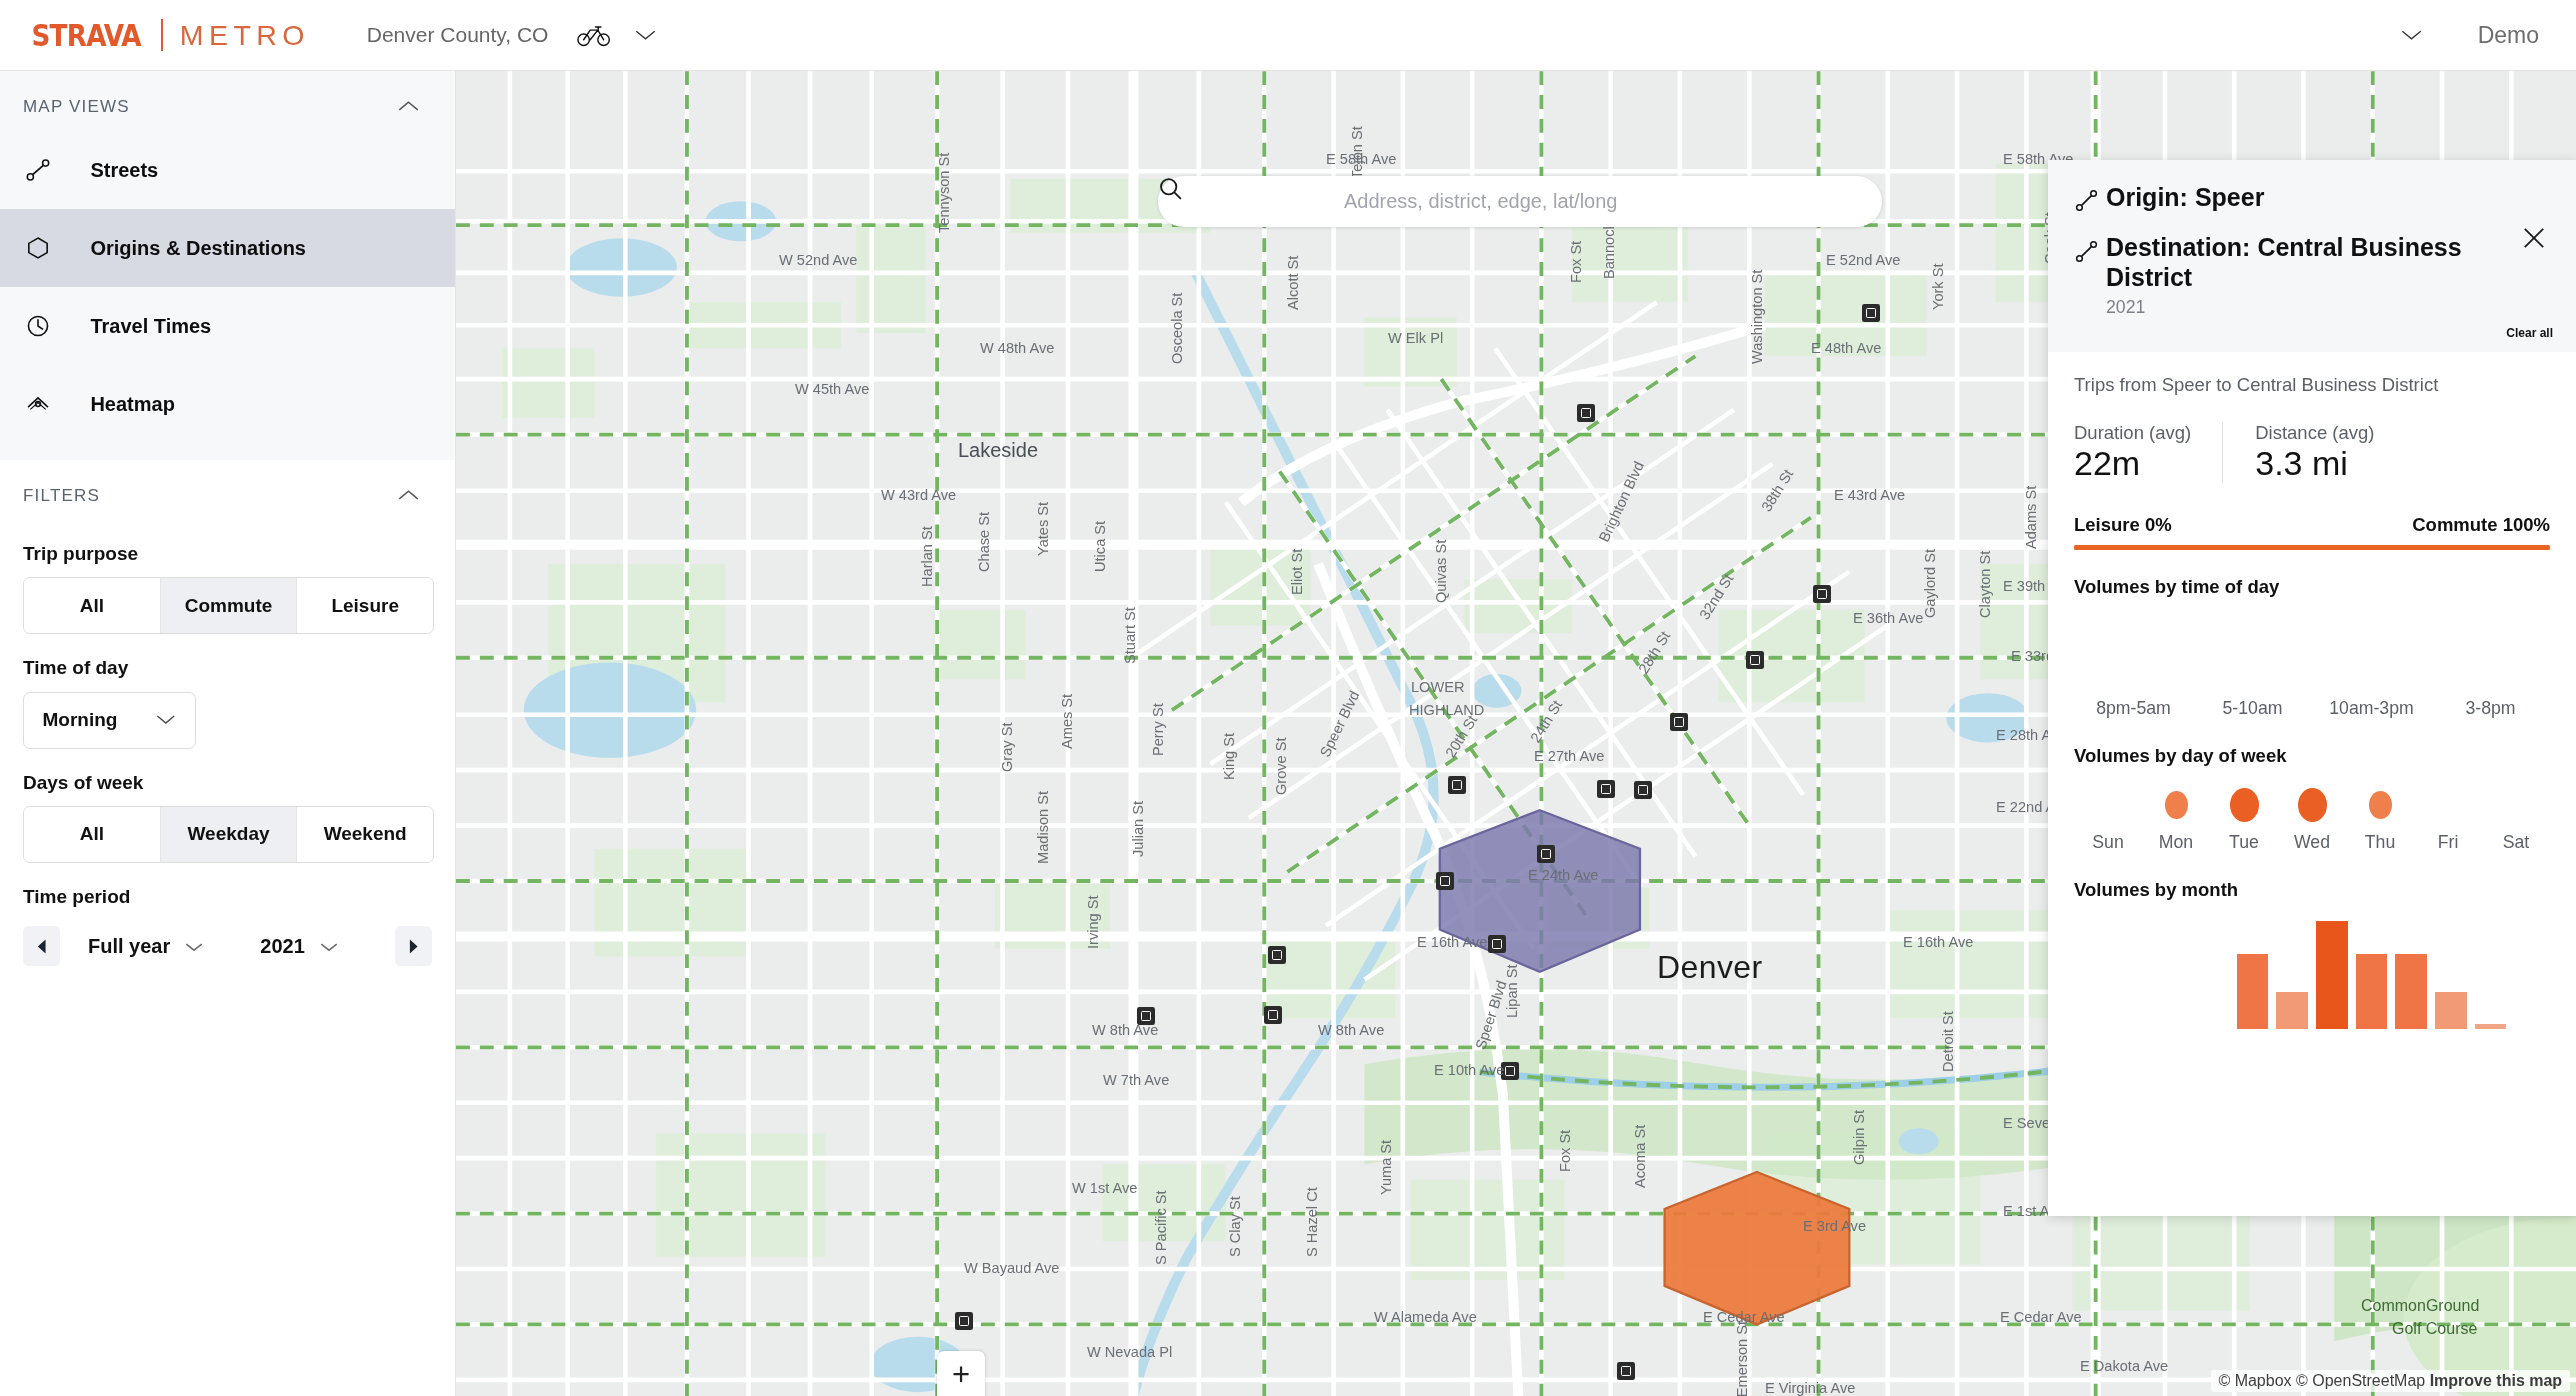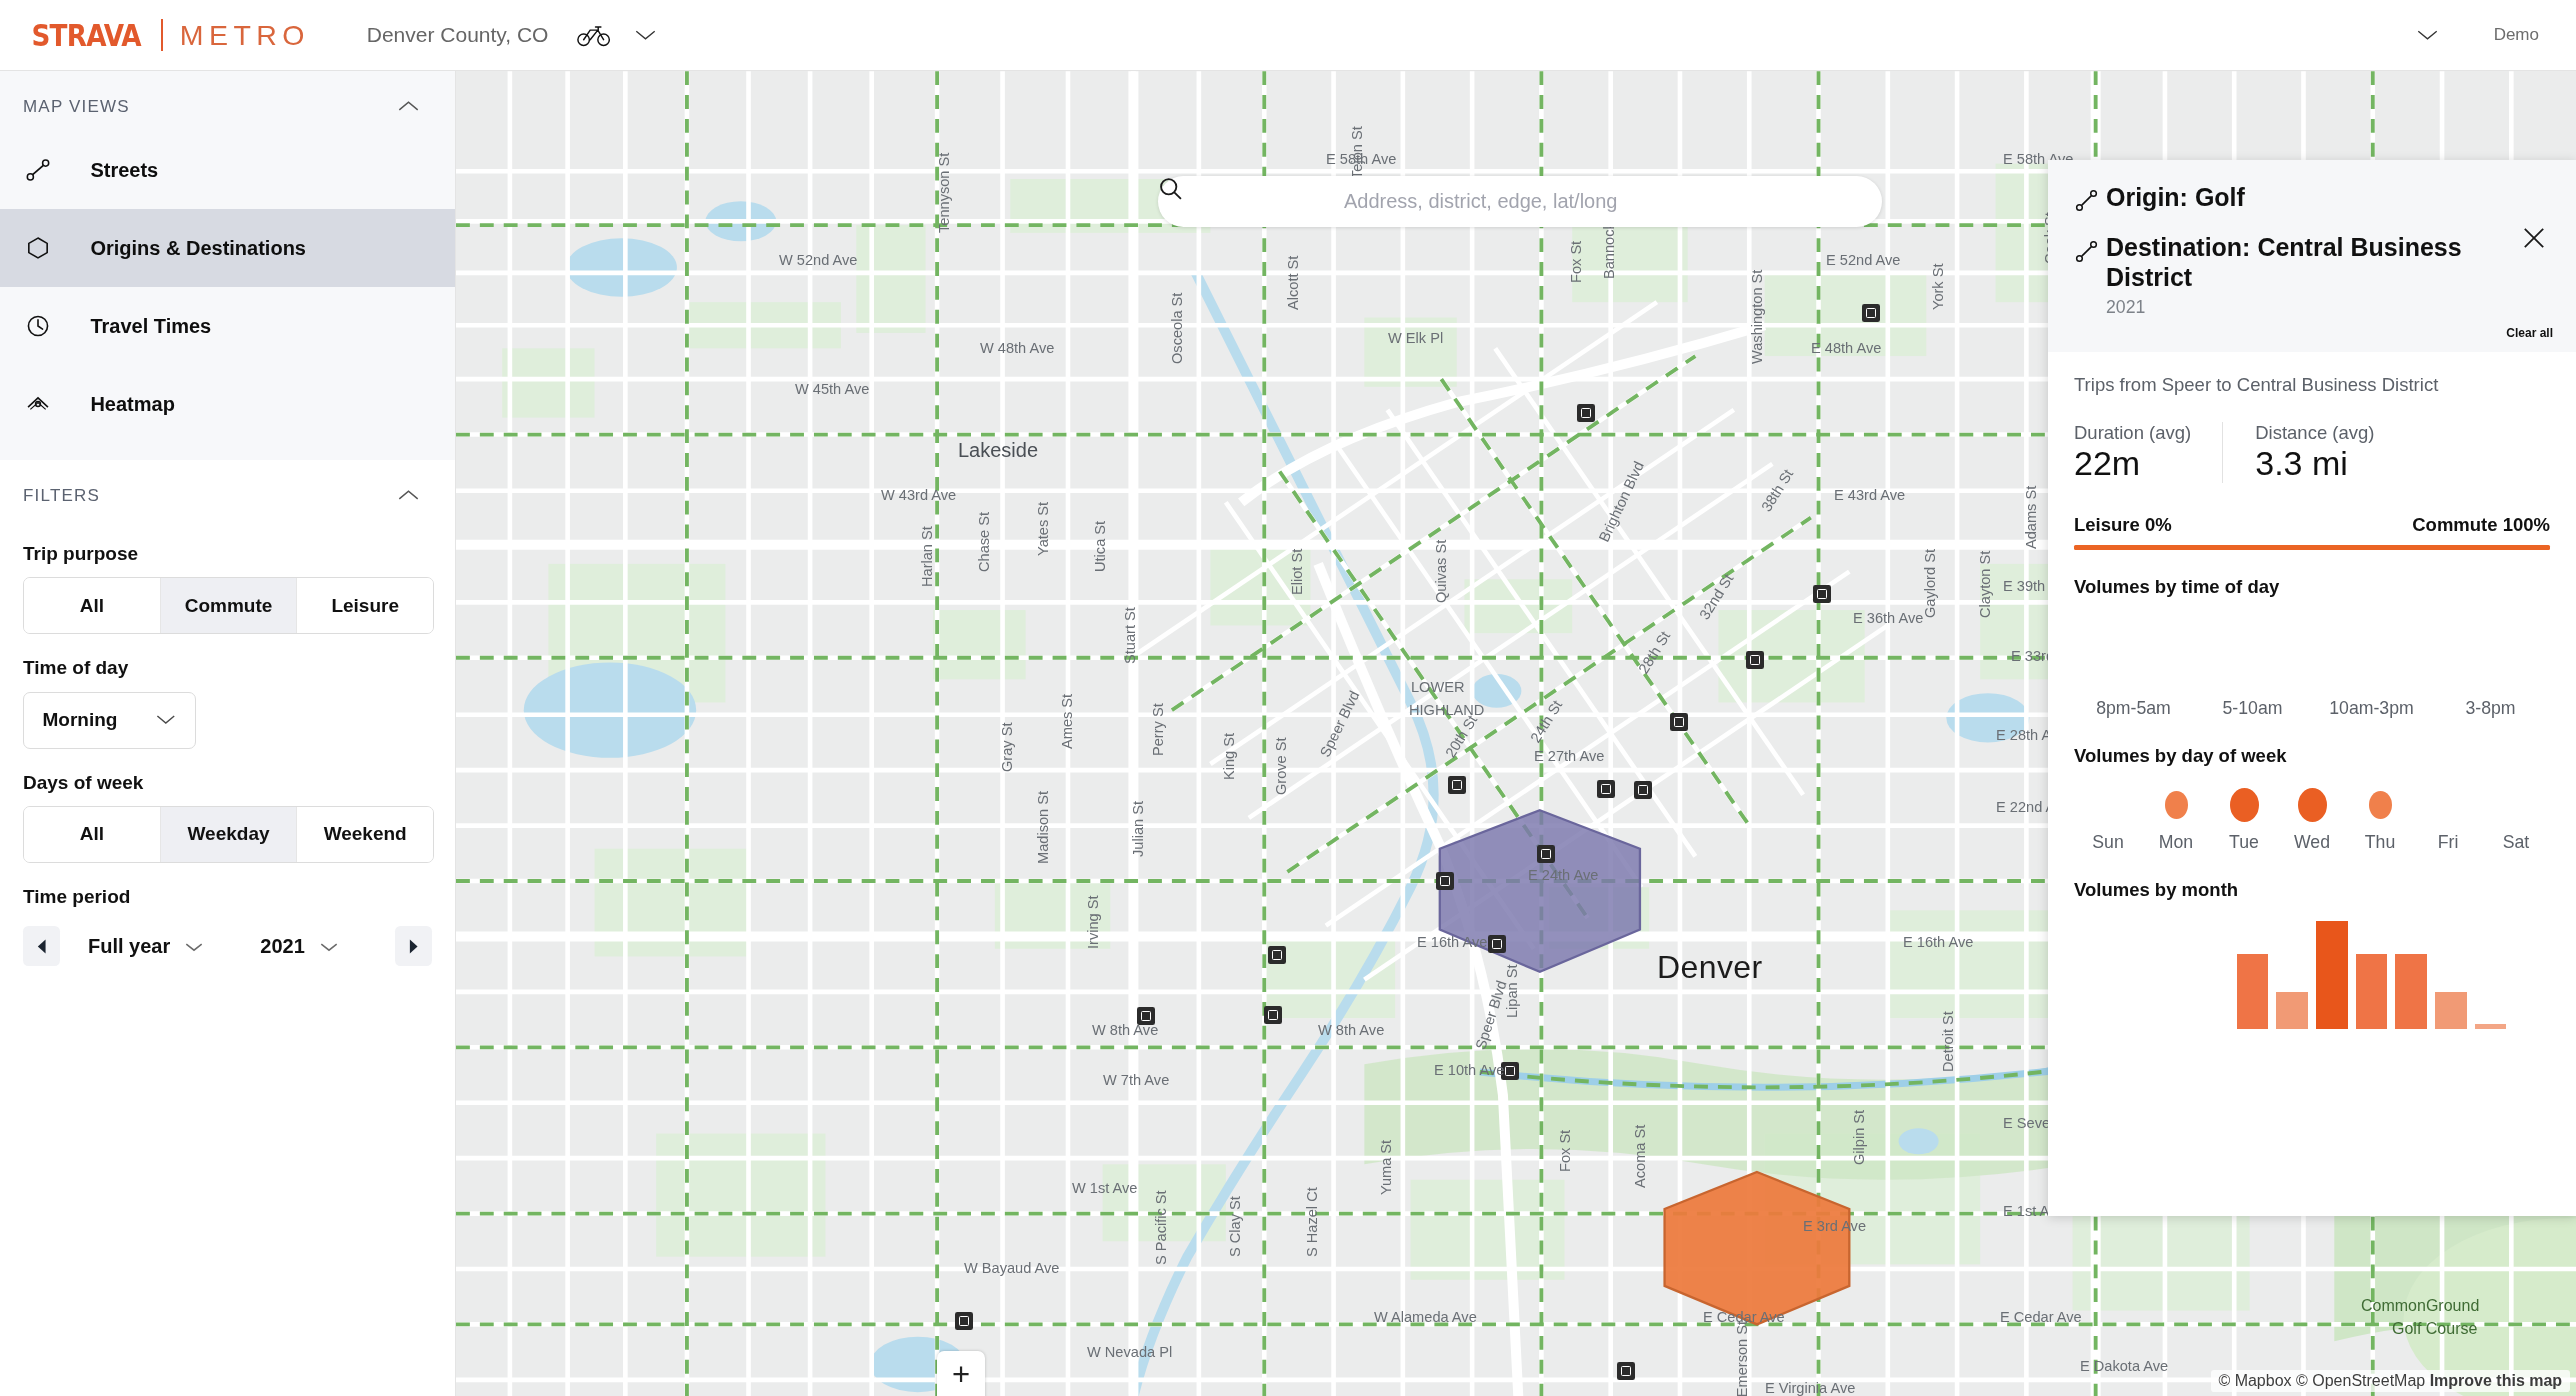--- a/index.html
+++ b/index.html
@@ -39,21 +39,21 @@
     align-items: center; padding: 0 4.6px; margin-right: 42px; position: relative;
   }
   .tab.active { color: #111; font-weight: bold; }
   .tab.active::after {
     content: ""; position: absolute; left: -4.6px; right: -4.6px; bottom: 0;
     height: 3.8px; background: #e2592c;
   }
   .topbar-right {
     margin-left: auto; display: flex; align-items: center; margin-right: 37px;
   }
-  .demo-label { font-size: 17px; color: #6d6d6d; margin-left: 55px; }
+  .demo-label { font-size: 23px; color: #6d6d6d; margin-left: 55px; }
 
   
   .sidebar {
     position: absolute; top: 71px; left: 0; width: 456px; height: 1326px;
     background: #fff; border-right: 0.8px solid #e4e4e4; z-index: 50;
   }
   .panel-mapviews { background: #f7f8fa; padding-bottom: 17px; }
   .section-head {
     display: flex; align-items: center; justify-content: space-between;
     padding: 26px 35px 14px 23px;
@@ -728,21 +728,21 @@
   <div class="infopanel">
     <div class="ip-header">
       <div class="od-row">
         <span class="od-ico">
           <svg width="25" height="25" viewBox="0 0 32 32">
             <circle cx="7" cy="25" r="3.6" fill="none" stroke="#111" stroke-width="1.9"></circle>
             <circle cx="25" cy="7" r="3.6" fill="none" stroke="#111" stroke-width="1.9"></circle>
             <line x1="10" y1="22" x2="22" y2="10" stroke="#111" stroke-width="2.1"></line>
           </svg>
         </span>
-        <span class="od-text">Origin: Golf</span>
+        <span class="od-text">Origin: Speer</span>
       </div>
       <div class="od-row">
         <span class="od-ico">
           <svg width="25" height="25" viewBox="0 0 32 32">
             <circle cx="7" cy="25" r="3.6" fill="none" stroke="#111" stroke-width="1.9"></circle>
             <circle cx="25" cy="7" r="3.6" fill="none" stroke="#111" stroke-width="1.9"></circle>
             <line x1="10" y1="22" x2="22" y2="10" stroke="#111" stroke-width="2.1"></line>
           </svg>
         </span>
         <div>

